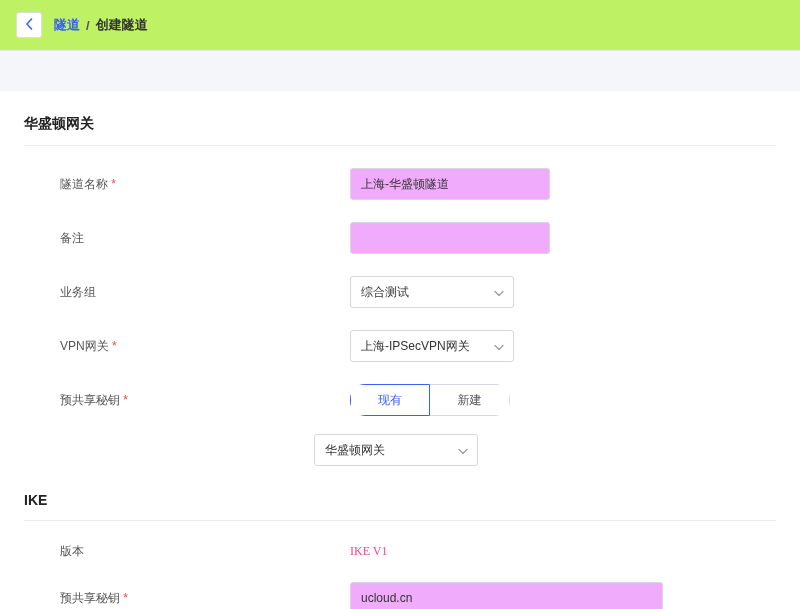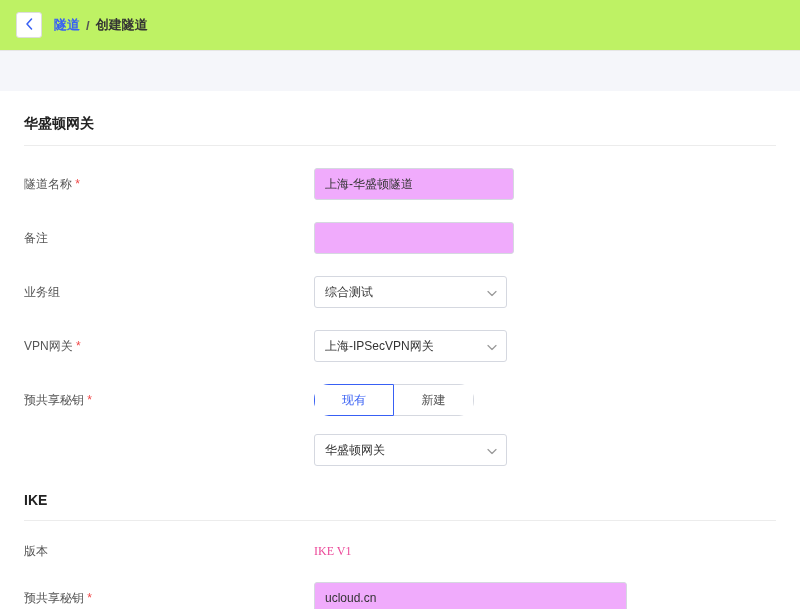--- a/index.html
+++ b/index.html
@@ -71,20 +71,21 @@
     }
     .hr {
       border: none;
       border-top: 1px solid #ececec;
       margin-bottom: 22px;
     }
     .form-row {
       display: flex;
       align-items: center;
       margin-bottom: 22px;
+      margin-left: 36px;
     }
     .form-label {
       width: 290px;
       color: #555;
       font-size: 12px;
       flex-shrink: 0;
     }
     .required::after {
       content: " *";
       color: #f04848;
@@ -99,21 +100,21 @@
       color: #333;
       background: #f0abfc;
       outline: none;
     }
     .form-control.wide {
       width: 313px;
     }
     .select-wrapper {
       position: relative;
       display: inline-block;
-      width: 193px;
+      width: 164px;
       border-radius: 7px;
     }
     .select-control {
       width: 100%;
       height: 32px;
       border: 1px solid #d5d8e0;
       border-radius: 3px;
       padding: 0 28px 0 10px;
       font-size: 12px;
       color: #333;

